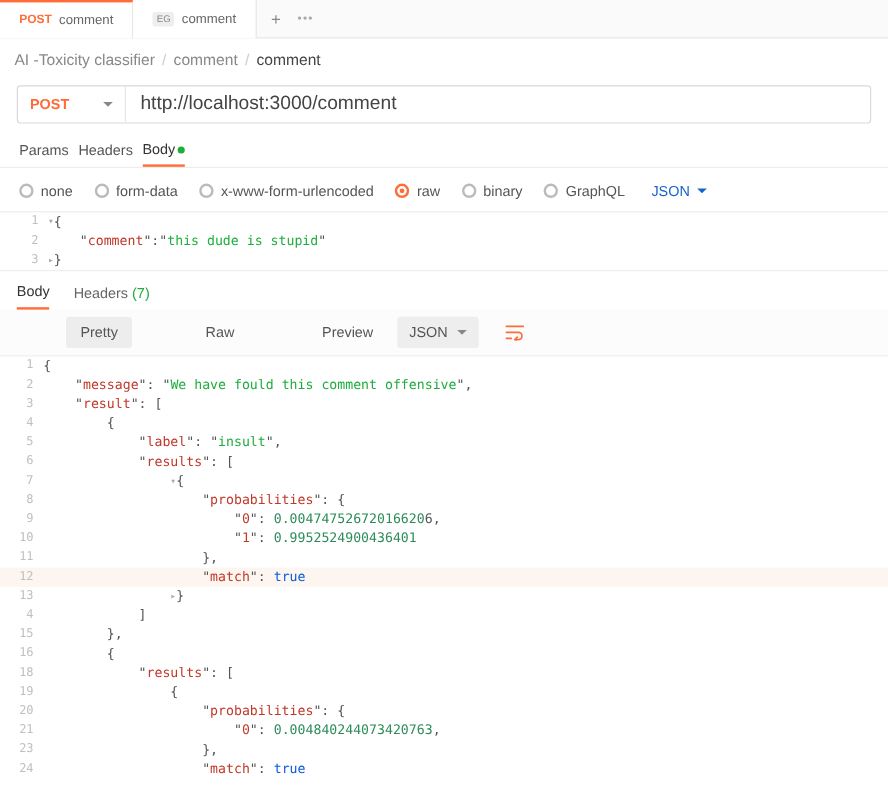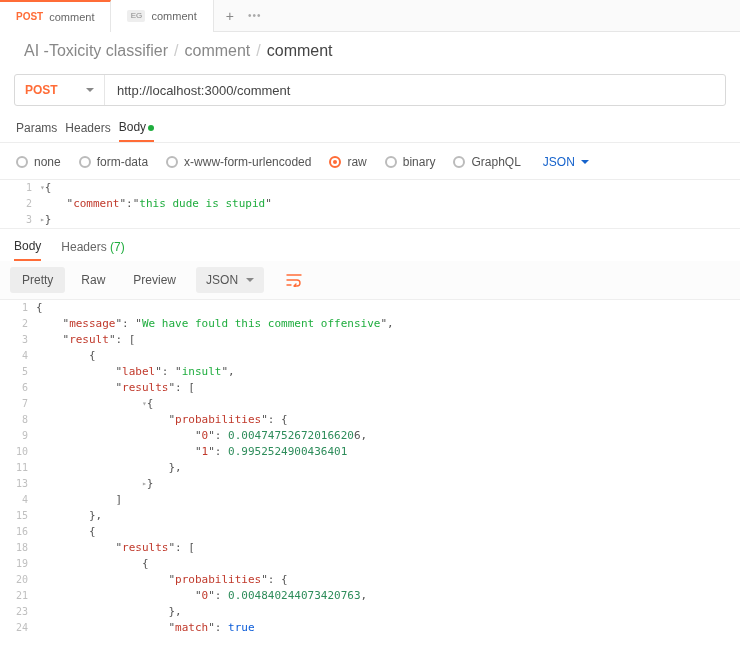--- a/index.html
+++ b/index.html
@@ -35,22 +35,22 @@
   .tab .method-eg {
     display:inline-flex; align-items:center; justify-content:center;
     width:18px; height:12px; background:#eee; border-radius:2px; font-size:8px; color:#888;
   }
   .tab-extra {
     display:flex; align-items:center; gap:14px; padding:0 12px; color:#999;
   }
   
   .breadcrumb {
     display:flex; align-items:flex-end; gap:6px;
-    padding: 10px 24px 0;
-    color:#888; font-size:16px;
+    padding: 10px 12px 0;
+    color:#888; font-size:13px;
   }
   .breadcrumb .sep { color:#ccc; }
   .breadcrumb .current { color:#444; }
   
   .urlbar {
     display:flex; align-items:stretch;
     margin: 14px 14px 0;
     border:1px solid #d9d9d9; border-radius:3px;
     height:32px;
   }
@@ -60,21 +60,21 @@
     border-right:1px solid #e6e6e6;
     color:#ff6c37; font-weight:600; font-size:12px;
     cursor:pointer;
   }
   .chev {
     width:0; height:0; border-left:4px solid transparent; border-right:4px solid transparent;
     border-top:4px solid #888;
   }
   .url-input {
     flex:1; display:flex; align-items:center;
-    padding:0 12px; color:#444; font-size:13px;
+    padding:0 12px; color:#444; font-size:16px;
   }
   
   .subtabs {
     display:flex; align-items:center; gap:8px;
     padding: 14px 16px 0;
     font-size:12px; color:#555;
   }
   .subtab { padding-bottom:6px; cursor:pointer; }
   .subtab.active { border-bottom:2px solid #ff6c37; color:#333; font-weight:500; }
   .dot-green { display:inline-block; width:6px; height:6px; border-radius:50%; background:#1fad3e; margin-left:2px; vertical-align:middle; }
@@ -125,21 +125,21 @@
   }
   .resp-tab { padding-bottom:6px; cursor:pointer; }
   .resp-tab.active { border-bottom:2px solid #ff6c37; color:#333; }
   .resp-toolbar {
     display:flex; align-items:center;
     padding:6px 10px; gap:4px;
     background:#fcfcfc;
   }
   .btn {
     padding:6px 12px; font-size:12px; color:#555;
-    border:none; background:transparent; cursor:pointer;
+    border:none; background:transparent; cursor:pointer;margin-left:45px;
   }
   .btn.active { background:#ededed; border-radius:3px; }
   .fmt-select {
     display:flex; align-items:center; gap:8px;
     padding:6px 10px; background:#eee; border-radius:3px; margin-left:4px;
     color:#555; font-size:12px; cursor:pointer;
   }
   .wrap-icon { margin-left:18px; cursor:pointer; color:#ff6c37; display:flex; align-items:center; }
   .resp-body { height:390px; overflow:auto; border-top:1px solid #eee; }
   .resp-body .gutter { width:36px; }
@@ -299,20 +299,24 @@
       <div class="codeline">                        <span class="tok-punc">"</span><span class="tok-key">0</span><span class="tok-punc">"</span><span class="tok-punc">:</span> <span class="tok-num">0.00474752672016620</span><span class="tok-punc">6</span><span class="tok-punc">,</span></div>
     </div>
   <div class="gutter-row">
       <div class="gutter">10</div>
       <div class="codeline">                        <span class="tok-punc">"</span><span class="tok-key">1</span><span class="tok-punc">"</span><span class="tok-punc">:</span> <span class="tok-num">0.9952524900436401</span></div>
     </div>
   <div class="gutter-row">
       <div class="gutter">11</div>
       <div class="codeline">                    <span class="tok-brace">}</span><span class="tok-punc">,</span></div>
     </div>
+  <div class="gutter-row row-hl">
+      <div class="gutter">12</div>
+      <div class="codeline">                    <span class="tok-punc">"</span><span class="tok-key">match</span><span class="tok-punc">"</span><span class="tok-punc">:</span> <span class="tok-true">true</span></div>
+    </div>
   <div class="gutter-row">
       <div class="gutter">13</div>
       <div class="codeline">                <span class="fold">▸</span><span class="tok-brace">}</span></div>
     </div>
   <div class="gutter-row">
       <div class="gutter">4</div>
       <div class="codeline">            <span class="tok-brace">]</span></div>
     </div>
   <div class="gutter-row">
       <div class="gutter">15</div>

